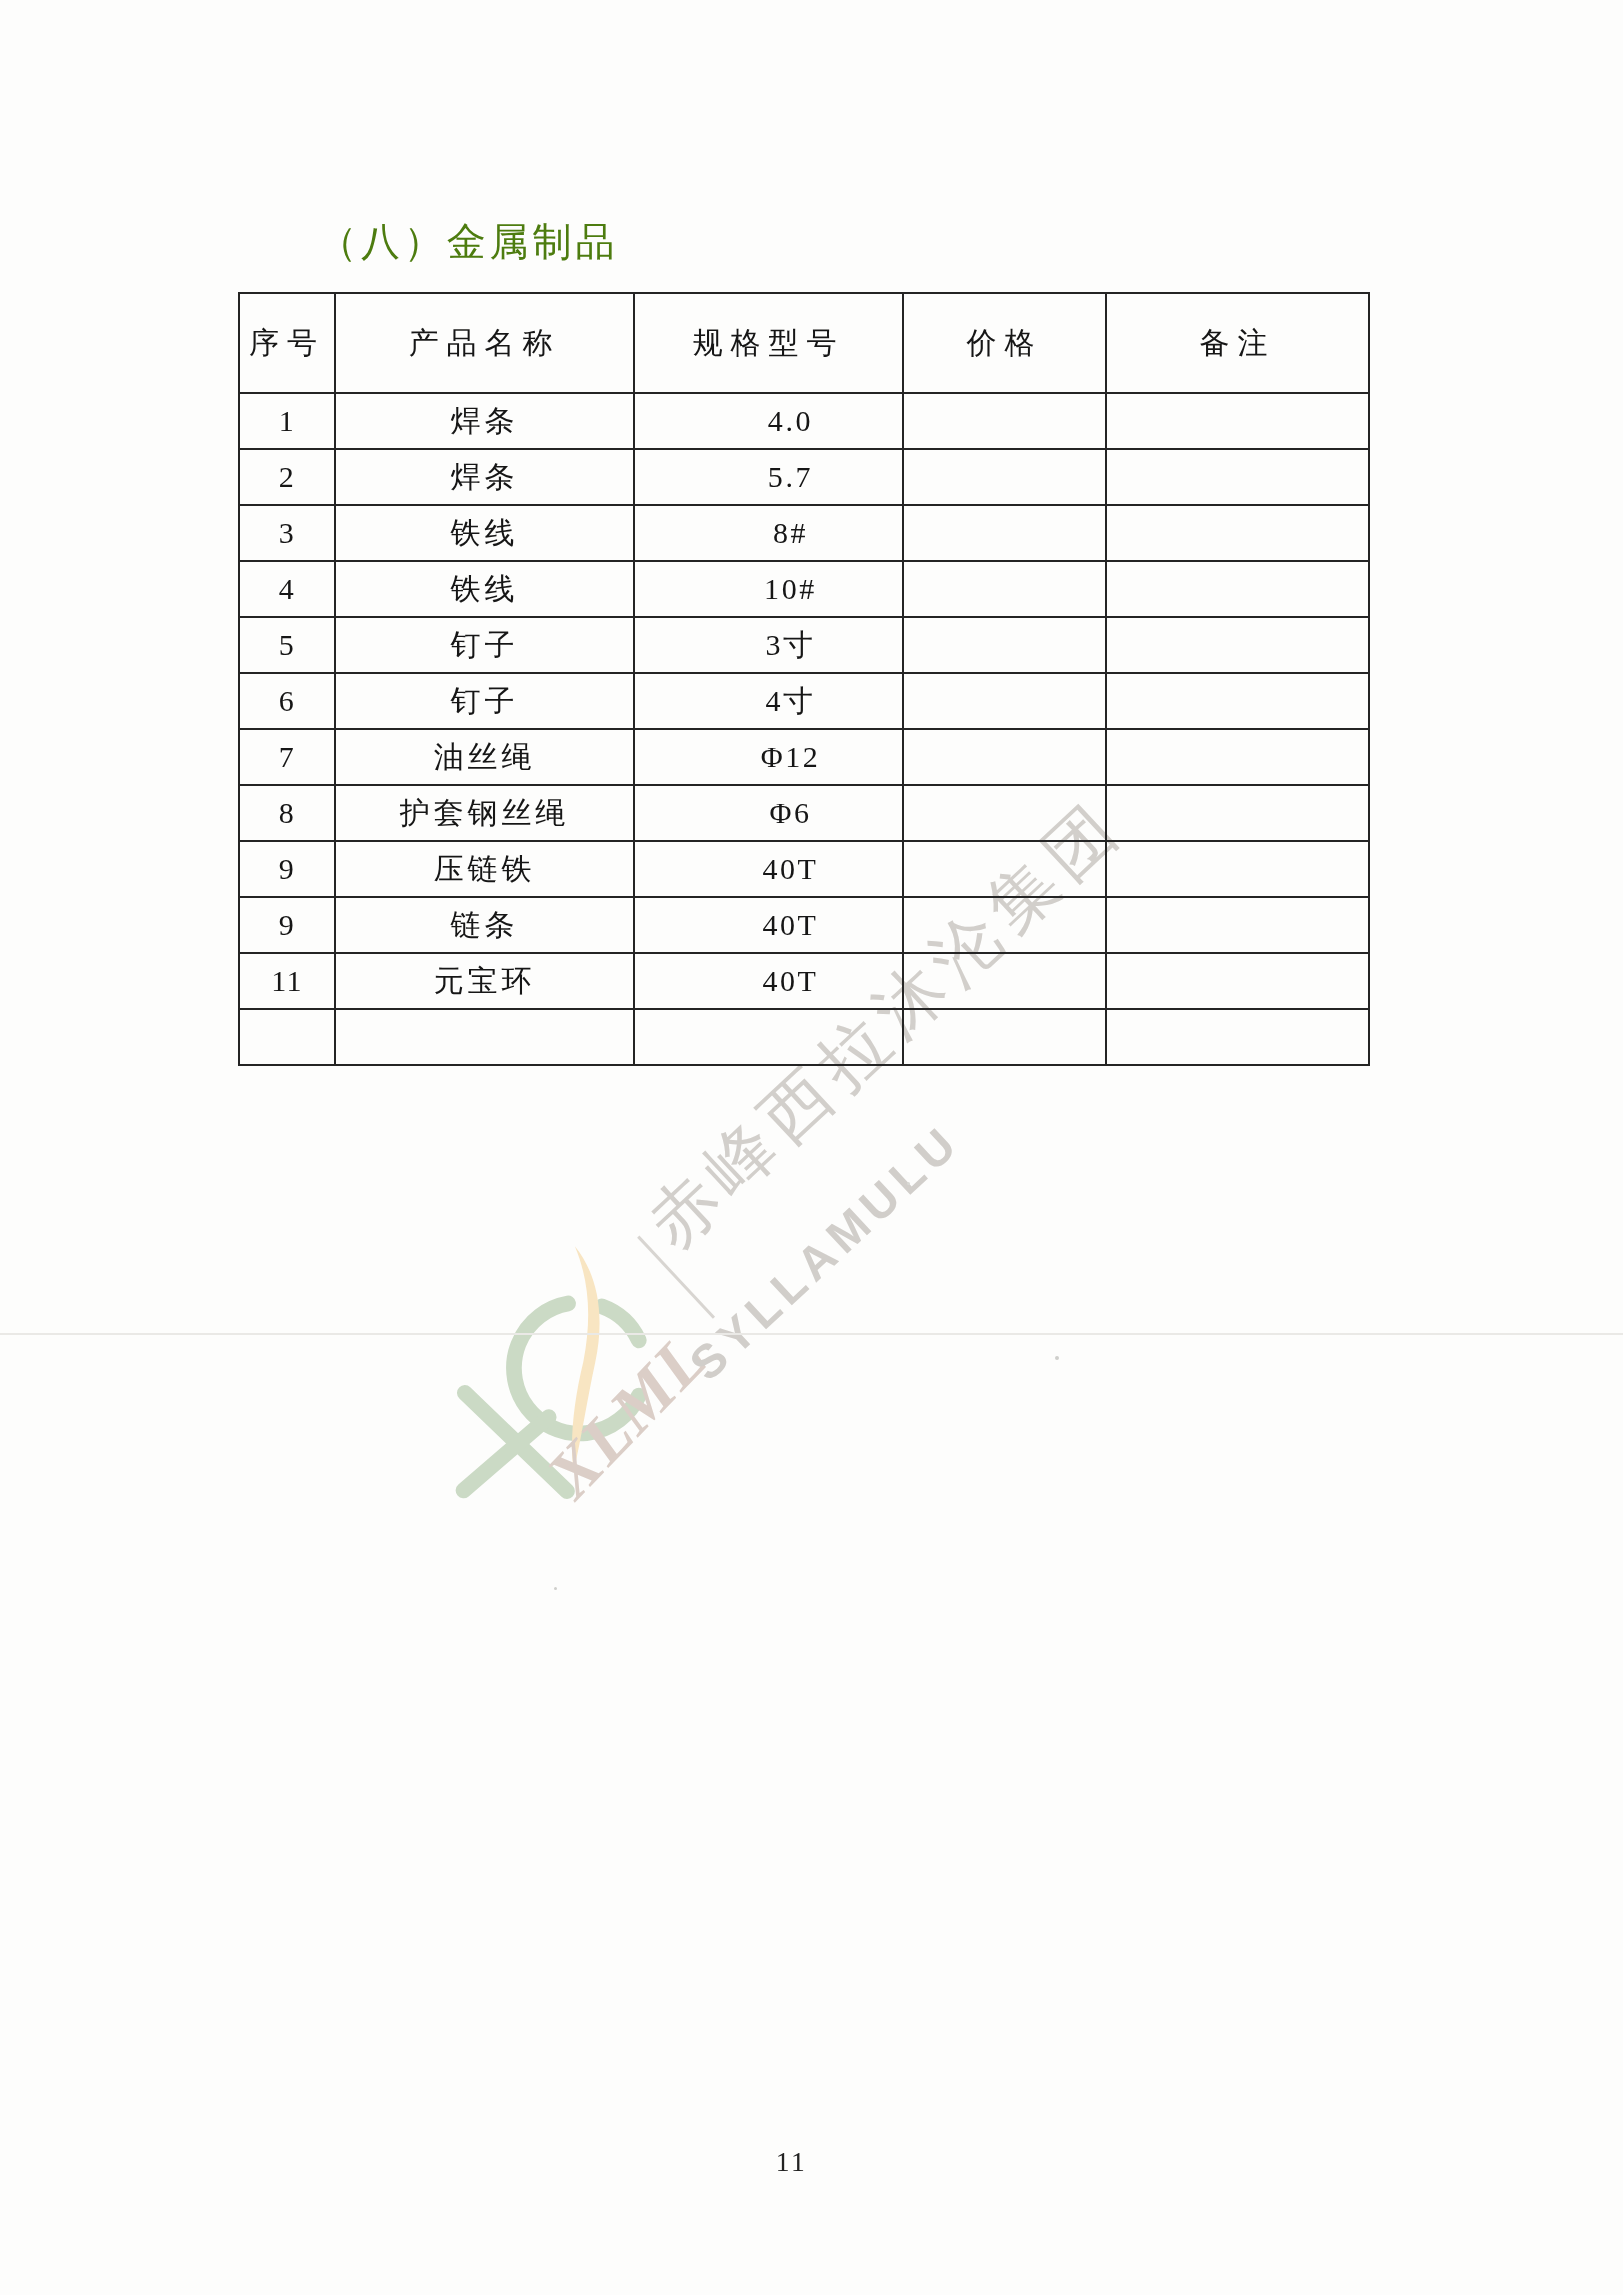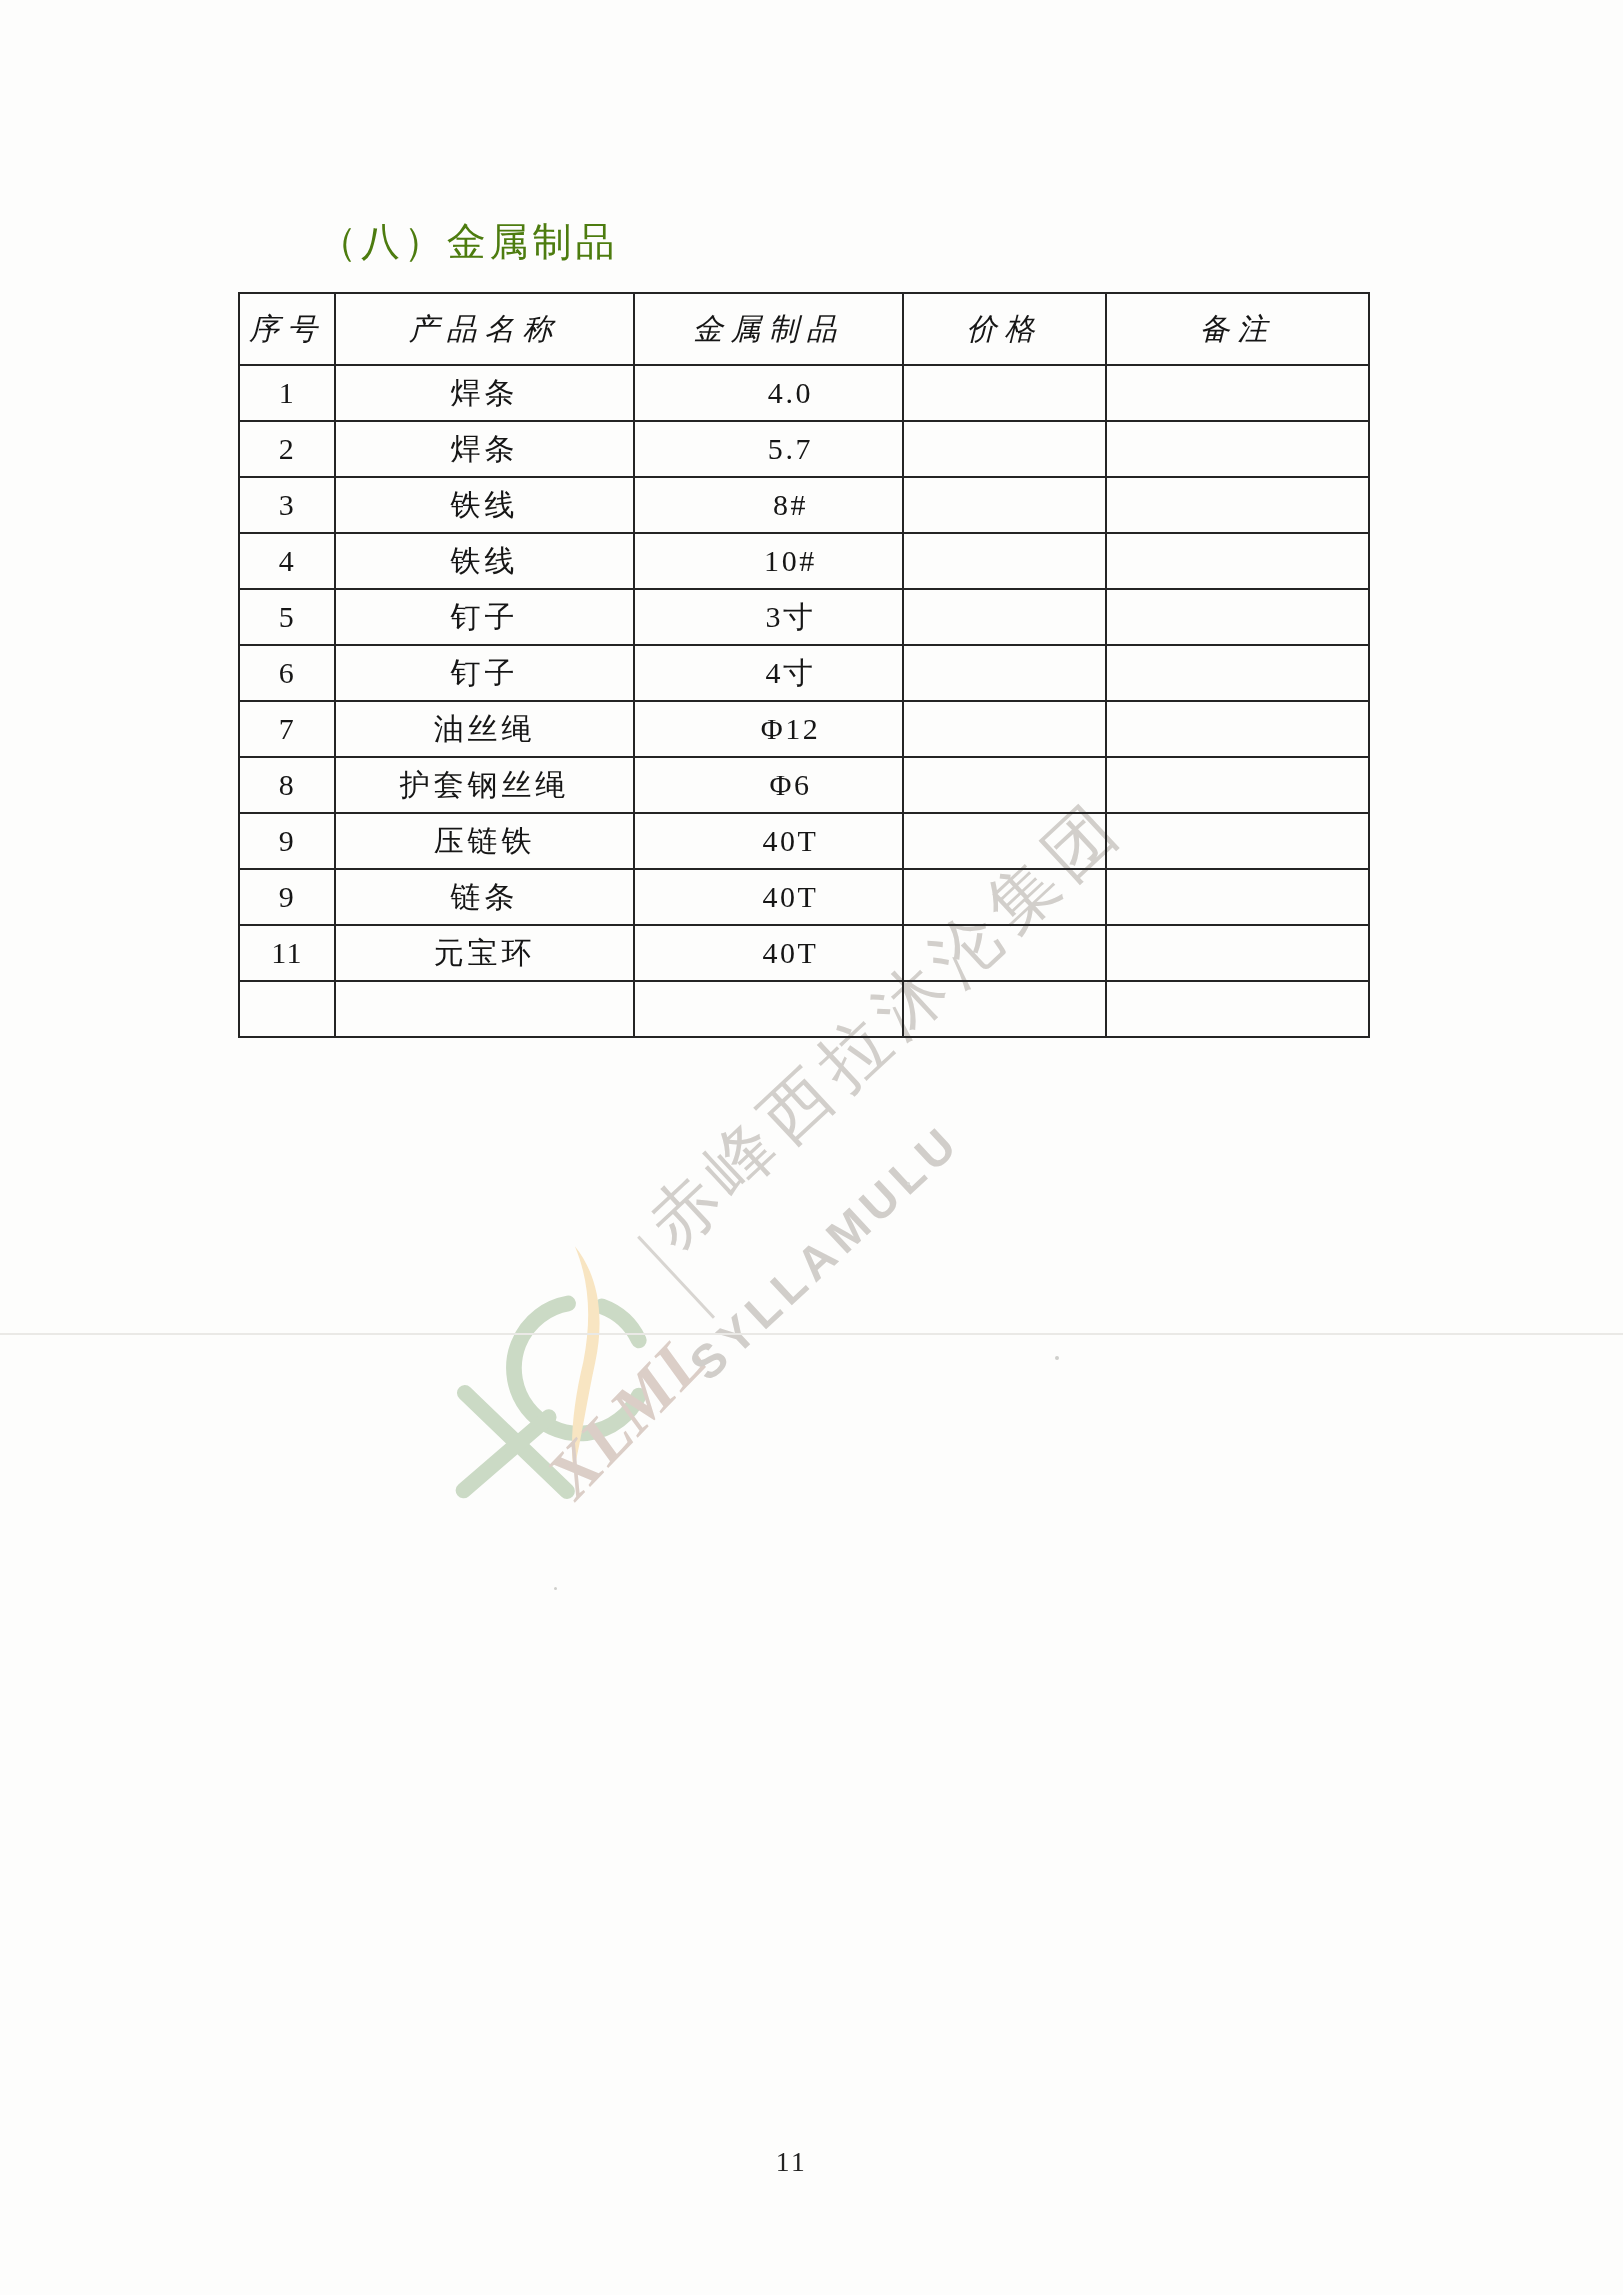--- a/index.html
+++ b/index.html
@@ -29,21 +29,21 @@
   }
   .price-table th,.price-table td{
     border:2px solid #242424;
     text-align:center;vertical-align:middle;
     font-size:30px;font-weight:400;
     color:#161616;
     padding:0;
     overflow:hidden;
   }
   .price-table{border:2.6px solid #1e1e1e;}
-  .price-table thead tr{height:72px;font-style:italic;}
+  .price-table thead tr{height:100px;}
   .price-table tbody tr{height:56px;}
   .price-table thead th{letter-spacing:7.9px;border-bottom-width:2.6px;}
   .price-table td.c-no{letter-spacing:1.3px;}
   .price-table td.c-name{letter-spacing:3.9px;}
   .price-table td.c-spec{letter-spacing:2.6px;padding-left:44px;}
 
   
   .wm-text{
     position:absolute;left:636px;top:1210px;
     transform:rotate(-43deg);transform-origin:0 0;
@@ -117,21 +117,21 @@
       <col style="width:96px">
         <col style="width:299px">
         <col style="width:269px">
       <col style="width:203px">
         <col style="width:263px">
     </colgroup>
     <thead>
       <tr>
         <th>序号</th>
         <th>产品名称</th>
-        <th>金属制品</th>
+        <th>规格型号</th>
         <th>价格</th>
         <th>备注</th>
       </tr>
     </thead>
     <tbody>
       <tr>
         <td class="c-no">1</td>
         <td class="c-name">焊条</td>
         <td class="c-spec">4.0</td>
         <td class="c-price"></td>

